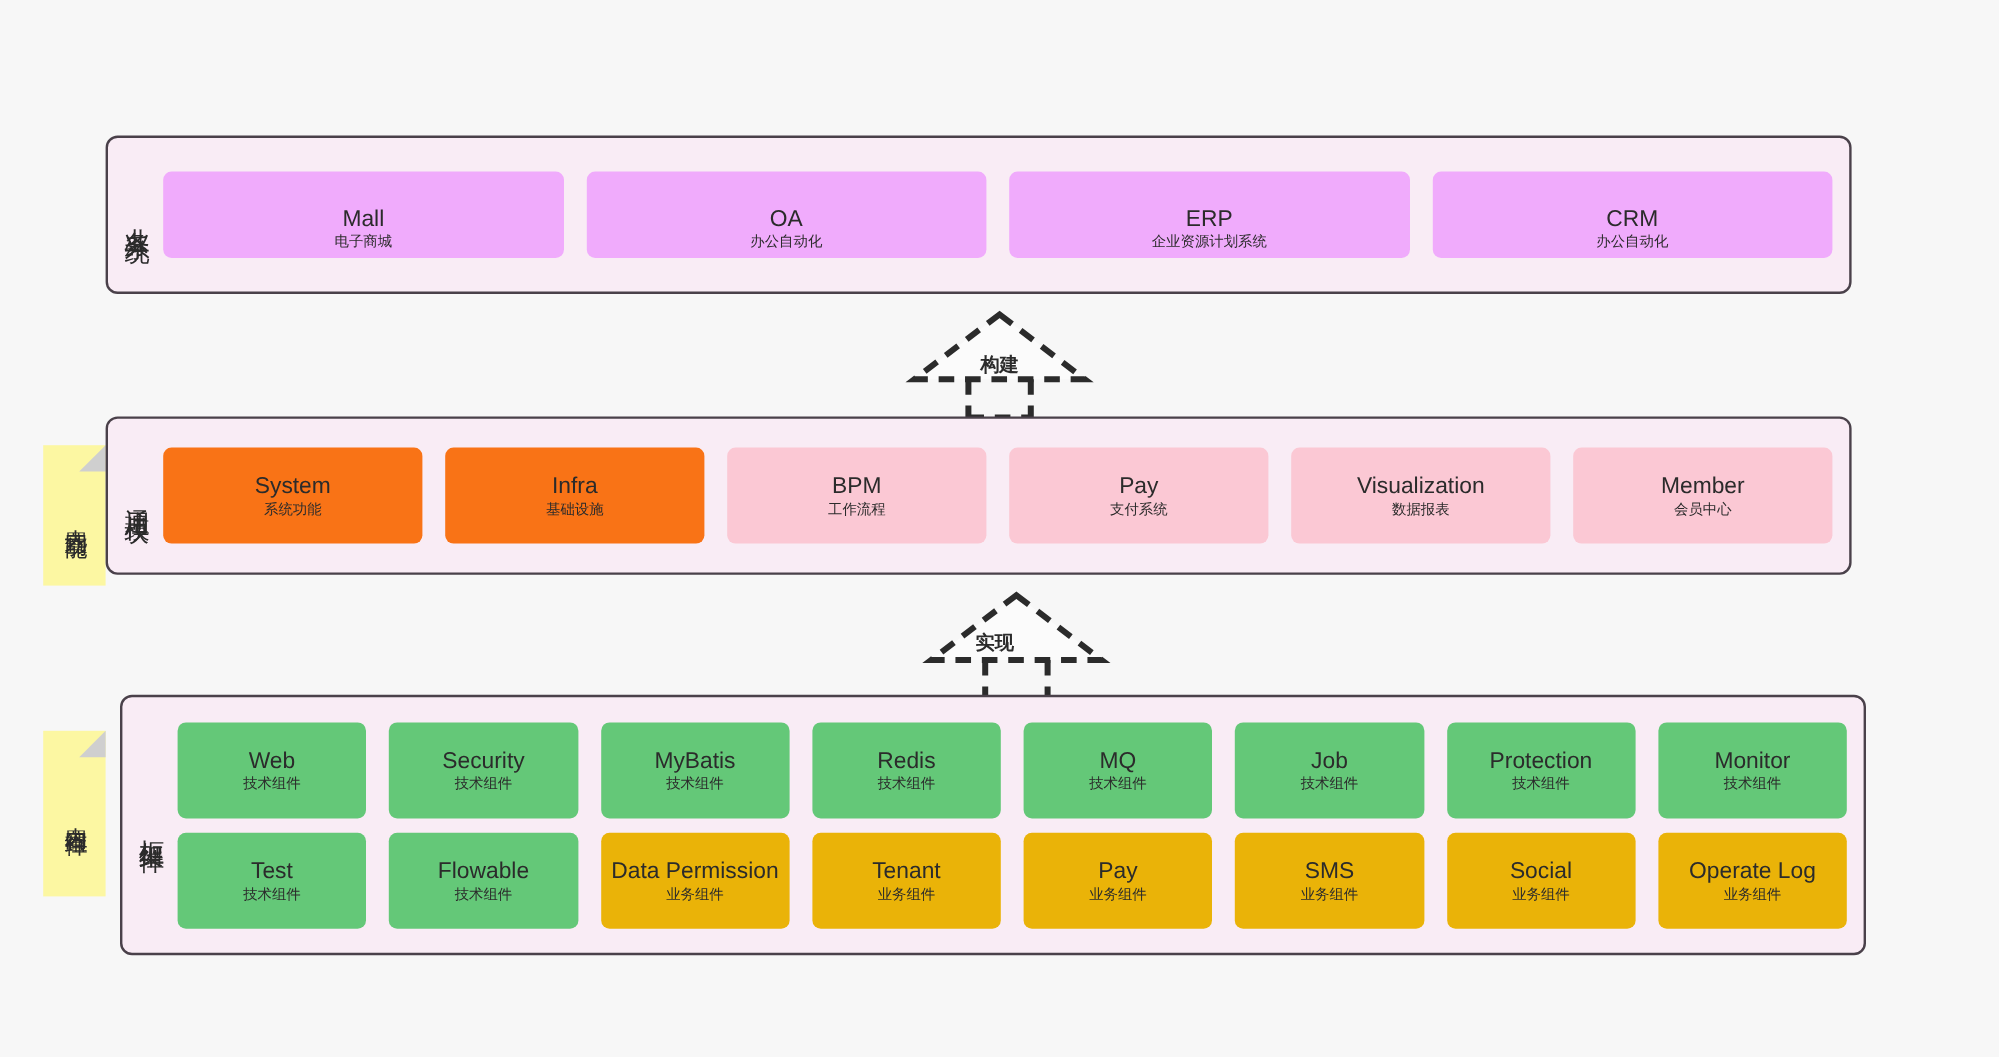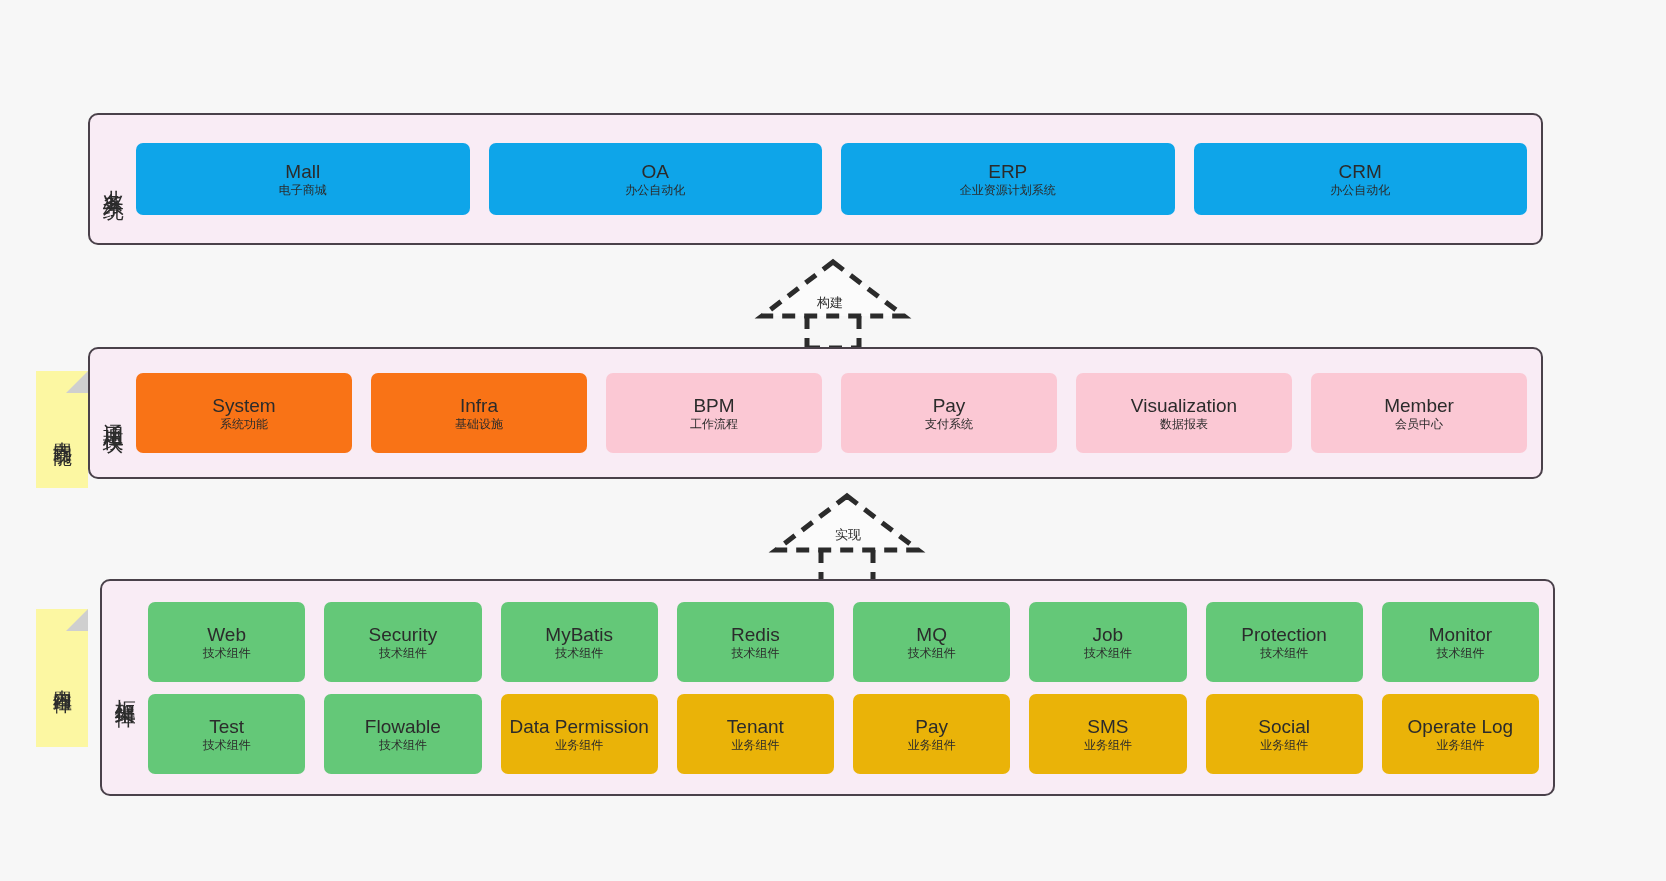--- a/index.html
+++ b/index.html
@@ -59,21 +59,21 @@
     justify-content: center;
     text-align: center;
     color: #2b2b2b;
     line-height: 1.22;
     padding: 6px 4px;
     user-select: none;
   }
   .card .t1 { font-size: 19px; }
   .card .t2 { font-size: 12px; }
 
-  .c-blue      { background: #0ea5e9; }
+  .c-blue      { background: #f0abfc; justify-content: flex-end; }
   .c-red       { background: #f97316; }
   .c-pink      { background: #fbc8d4; }
   .c-green     { background: #64c878; }
   .c-lgreen    { background: #eab308; }
 
   
   #layer-business { left: 88px;  top: 113px; width: 1455px; height: 132px; }
   #layer-business .card { height: 72px; }
 
   #layer-modules  { left: 88px;  top: 347px; width: 1455px; height: 132px; }
@@ -108,30 +108,31 @@
     border-color: transparent transparent #cfcfcf transparent;
   }
   #note-modules   { left: 36px; top: 371px; height: 117px; }
   #note-framework { left: 36px; top: 609px; height: 138px; }
 
   
   .arrow { position: absolute; }
   .arrow svg { display: block; overflow: visible; }
   .arrow .alabel {
     position: absolute;
-    font-size: 13px;
+    font-size: 16px;
     color: #2b2b2b;
     background: transparent;
     white-space: nowrap;
     user-select: none;
+    font-weight: bold;
   }
   #arrow-build  { left: 758px; top: 258px; width: 150px; height: 90px; }
   #arrow-build  .alabel { left: 59px; top: 36px; }
   #arrow-impl   { left: 772px; top: 492px; width: 150px; height: 90px; }
-  #arrow-impl   .alabel { left: 63px; top: 34px; }
+  #arrow-impl   .alabel { left: 41px; top: 34px; }
 </style>
 </head>
 <body>
 
 <div id="stage">
 
   <div class="note" id="note-modules">内置功能</div>
 
   <div class="note" id="note-framework">内置组件</div>
 

